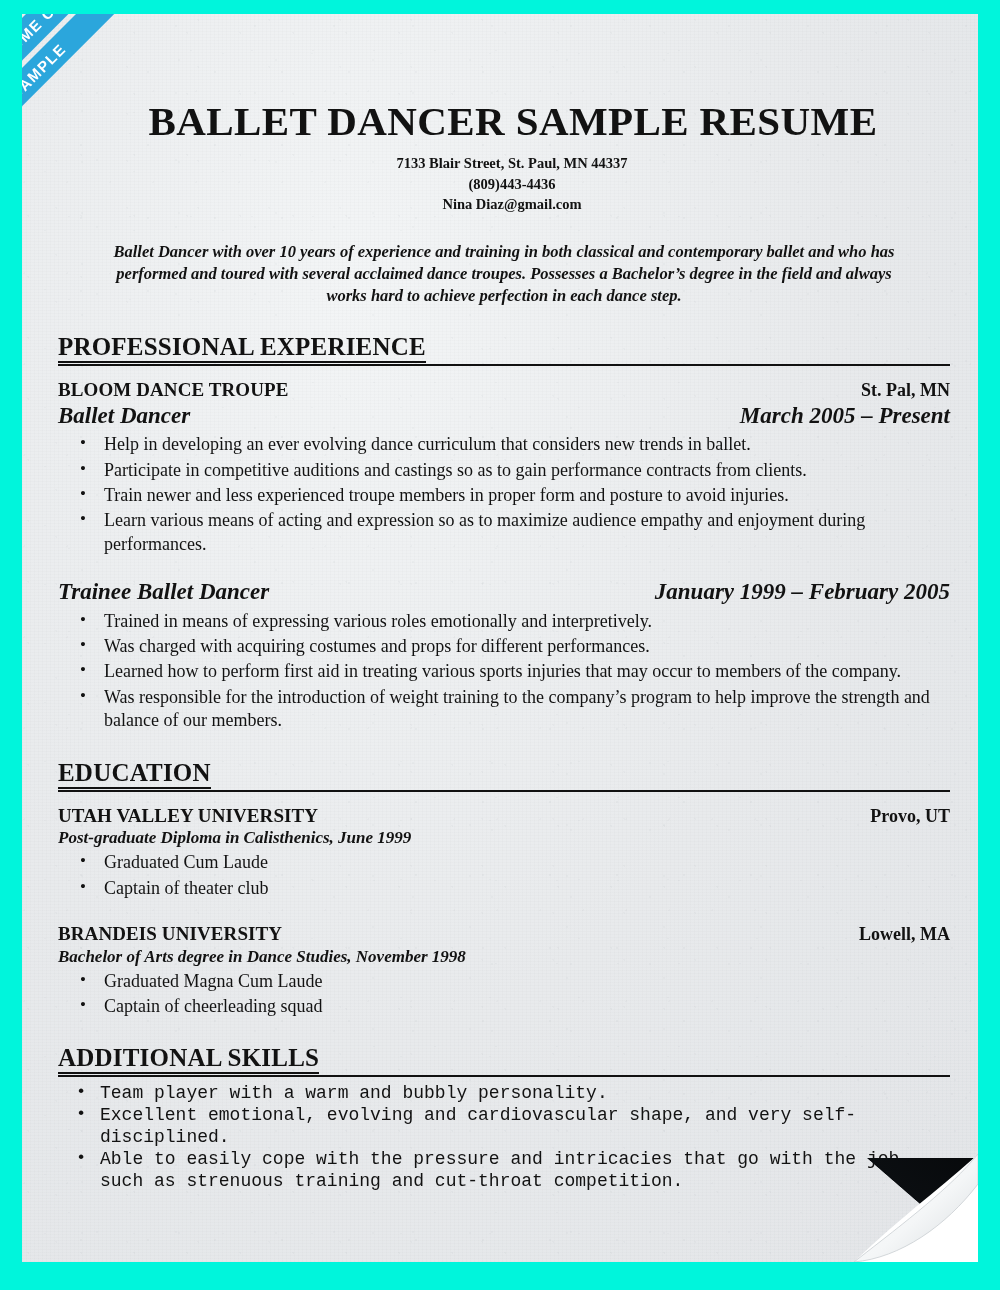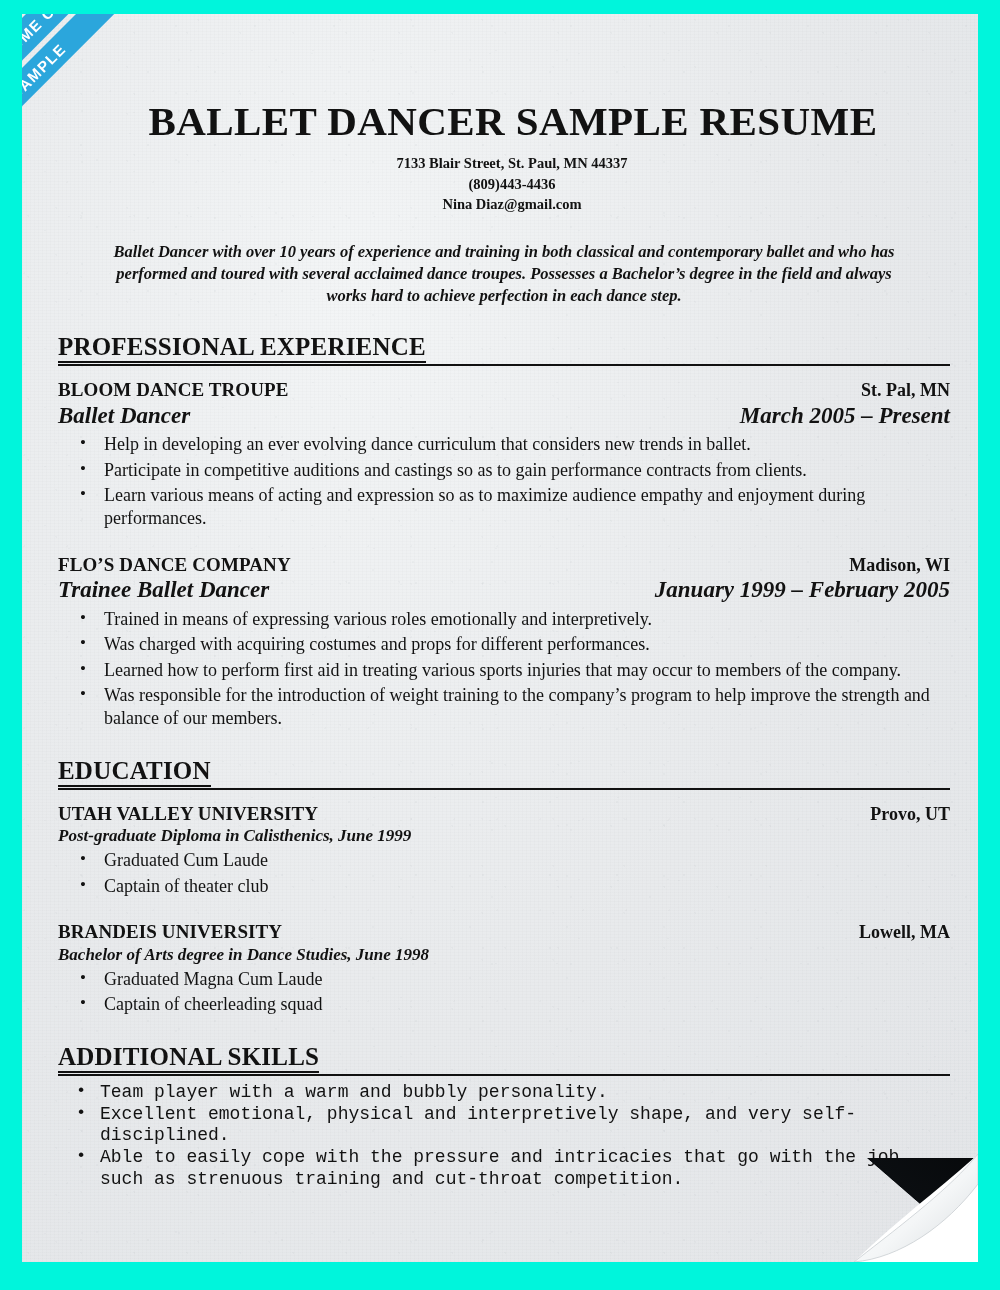--- a/index.html
+++ b/index.html
@@ -262,29 +262,26 @@
           <span class="org">BLOOM DANCE TROUPE</span>
           <span class="loc">St. Pal, MN</span>
         </div>
         <div class="entry-row">
           <span class="role">Ballet Dancer</span>
           <span class="dates">March 2005 – Present</span>
         </div>
         <ul class="bullets">
             <li>Help in developing an ever evolving dance curriculum that considers new trends in ballet.</li>
             <li>Participate in competitive auditions and castings so as to gain performance contracts from clients.</li>
+            <li>Train newer and less experienced troupe members in proper form and posture to avoid injuries.</li>
             <li>Learn various means of acting and expression so as to maximize audience empathy and enjoyment during performances.</li>
           </ul>
       </div>
 
       <div class="entry" style="margin-top:22px;">
-        <div class="entry-row">
-          <span class="org">FLO’S DANCE COMPANY</span>
-          <span class="loc">Madison, WI</span>
-        </div>
         <div class="entry-row">
           <span class="role">Trainee Ballet Dancer</span>
           <span class="dates">January 1999 – February 2005</span>
         </div>
         <ul class="bullets">
             <li>Trained in means of expressing various roles emotionally and interpretively.</li>
             <li>Was charged with acquiring costumes and props for different performances.</li>
             <li>Learned how to perform first aid in treating various sports injuries that may occur to members of the company.</li>
             <li>Was responsible for the introduction of weight training to the company’s program to help improve the strength and balance of our members.</li>
           </ul>
@@ -305,34 +302,34 @@
             <li>Graduated Cum Laude</li>
             <li>Captain of theater club</li>
           </ul>
       </div>
 
       <div class="edu-entry" style="margin-top:22px;">
         <div class="entry-row">
           <span class="org">BRANDEIS UNIVERSITY</span>
           <span class="loc">Lowell, MA</span>
         </div>
-        <div class="edu-degree">Bachelor of Arts degree in Dance Studies, June 1998</div>
+        <div class="edu-degree">Bachelor of Arts degree in Dance Studies, November 1998</div>
         <ul class="bullets indent-edu">
             <li>Graduated Magna Cum Laude</li>
             <li>Captain of cheerleading squad</li>
           </ul>
       </div>
     </div>
 
     <div class="section">
       <div class="section-title">ADDITIONAL SKILLS</div>
       <hr class="section-rule">
       <ul class="bullets skills">
           <li>Team player with a warm and bubbly personality.</li>
-          <li>Excellent emotional, physical and interpretively shape, and very self-disciplined.</li>
+          <li>Excellent emotional, evolving and cardiovascular shape, and very self-disciplined.</li>
           <li>Able to easily cope with the pressure and intricacies that go with the job such as strenuous training and cut-throat competition.</li>
         </ul>
     </div>
 
   </div>
 
   <div id="curl-dark"></div>
   <div id="curl-page">
     <svg width="124" height="108" viewBox="0 0 124 108">
       <defs>

